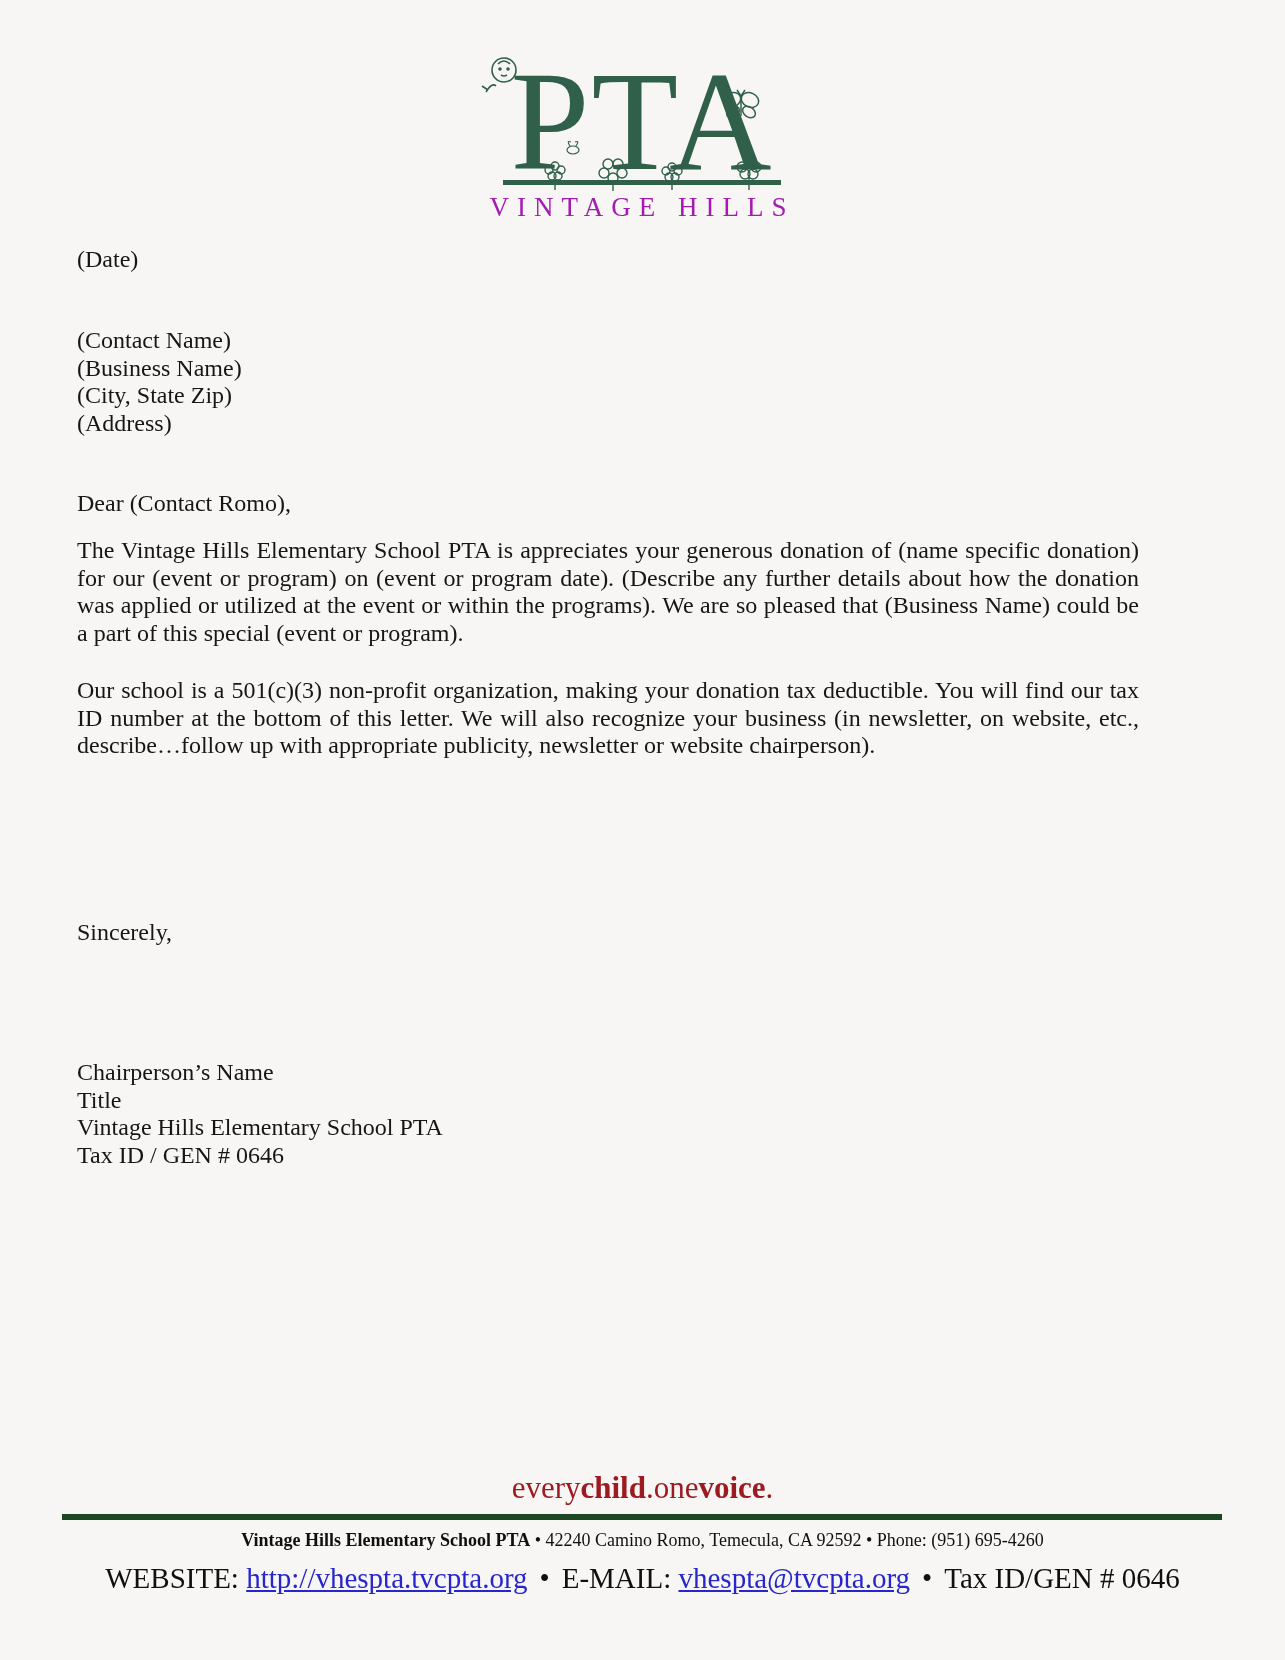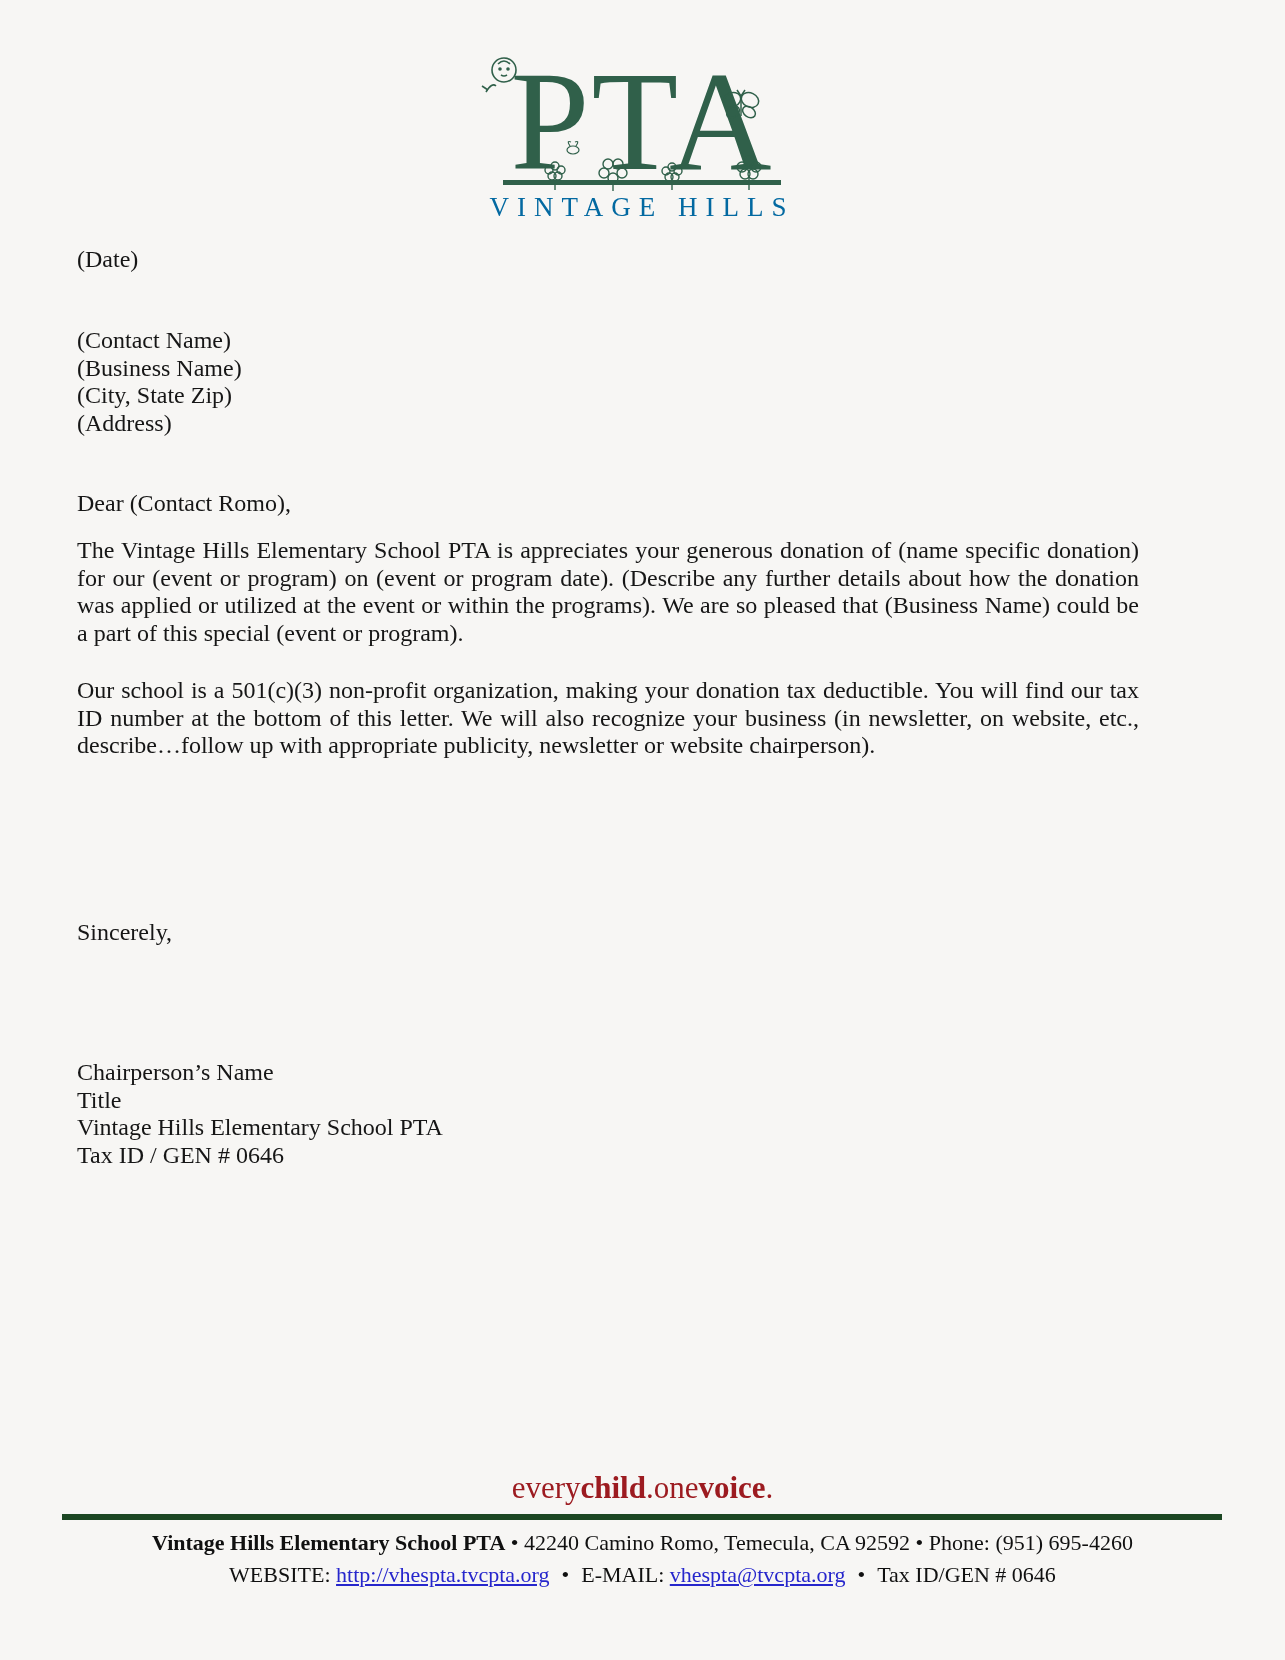--- a/index.html
+++ b/index.html
@@ -20,47 +20,47 @@
   }
   .logo-acronym {
     font-size: 142px; line-height: 138px; font-weight: normal;
     letter-spacing: 2px; color: #30604a;
   }
   .logo-baseline {
     width: 278px; margin: -10px auto 0 auto;
     border-top: 5px solid #30604a; height: 0;
   }
   .logo-school {
-    margin-top: 7px; font-size: 27px; letter-spacing: 8px; color: #0369a1;
+    margin-top: 7px; font-size: 27px; letter-spacing: 8px; color: #a21caf;
   }
   .doodle { position: absolute; }
   .doodle svg { display: block; }
 
   
   .block { position: absolute; left: 77px; width: 1062px; font-size: 24px; line-height: 27.5px; }
   .para { text-align: justify; }
 
   
   .tagline {
     position: absolute; left: 0; top: 1471px; width: 100%;
     text-align: center; font-size: 31px; color: #9c1b20; line-height: 34px;
   }
   .tagline .bold { font-weight: bold; }
   .footer-rule {
     position: absolute; left: 62px; top: 1514px; width: 1160px; height: 6px;
     background: #1c4723;
   }
   .footer-line1 {
     position: absolute; left: 0; top: 1530px; width: 100%;
-    text-align: center; font-size: 22px; color: #101010;
+    text-align: center; font-size: 18px; color: #101010;
   }
   .footer-line1 .bold { font-weight: bold; }
   .footer-line2 {
     position: absolute; left: 0; top: 1562px; width: 100%;
-    text-align: center; font-size: 22px; color: #101010;
+    text-align: center; font-size: 29px; color: #101010;
   }
   .footer-line2 .sep { padding: 0 12px; }
   .link { color: #2626cc; text-decoration: underline; cursor: pointer; }
 </style>
 </head>
 <body>
 
 <div id="page">
 
   <div class="logo">

